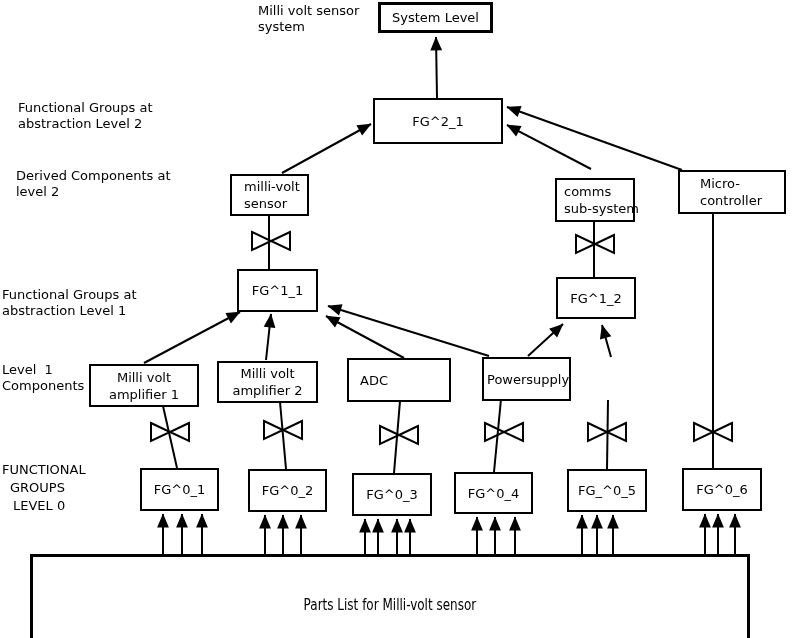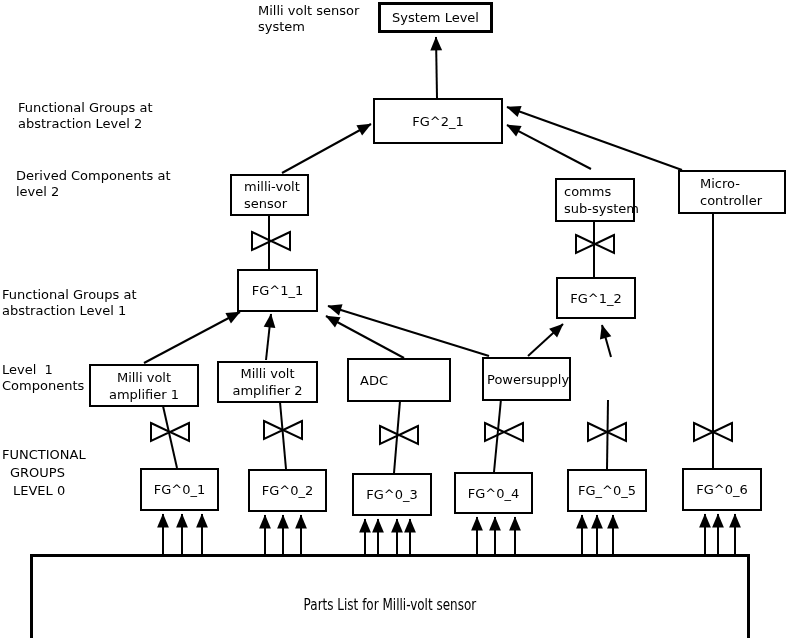--- a/index.html
+++ b/index.html
@@ -113,21 +113,21 @@
     <div>level 2</div>
   </div>
   <div class="lbl" style="left:2px;top:287px;">
     <div>Functional Groups at</div>
     <div>abstraction Level 1</div>
   </div>
   <div class="lbl" style="left:2px;top:362px;">
     <div>Level  1</div>
     <div>Components</div>
   </div>
-  <div class="lbl caps" style="left:2px;top:446px;">
+  <div class="lbl caps" style="left:2px;top:461px;">
     <div>FUNCTIONAL</div>
     <div class="i1">GROUPS</div>
     <div class="i2">LEVEL 0</div>
   </div>
 
   <div class="box center thick" style="left:378px;top:2px;width:115px;height:31px;text-align:right;">
     <span>System Level</span>
   </div>
 
   <div class="box center" style="left:373px;top:98px;width:130px;height:46px;">

